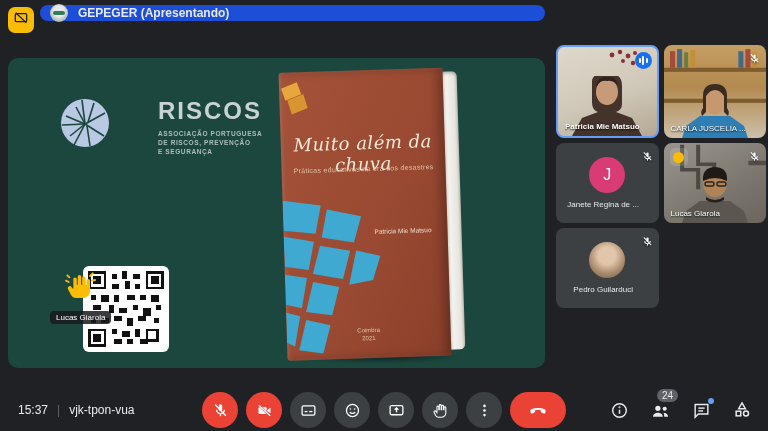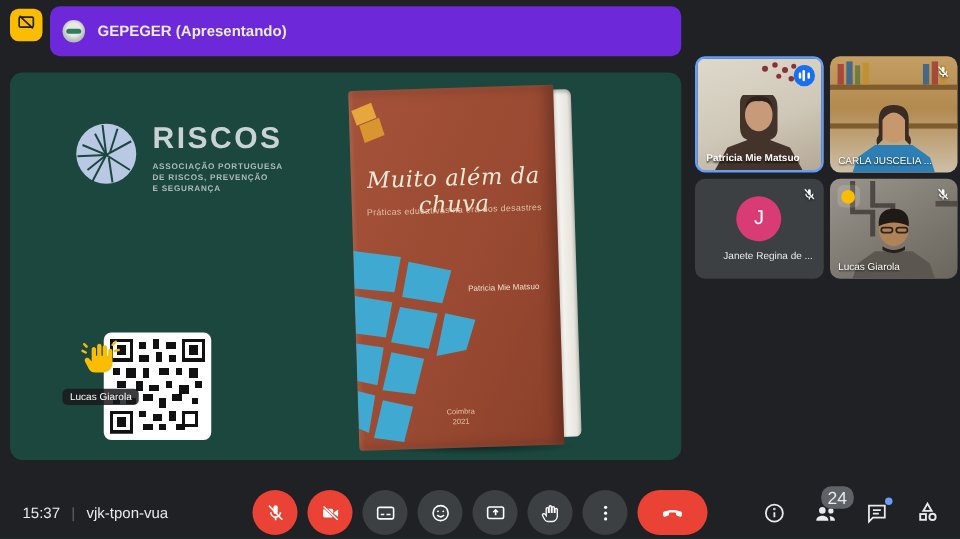--- a/index.html
+++ b/index.html
@@ -11,41 +11,41 @@
     position:relative;
   }
 
   
   .warn-btn {
     position:absolute; left:8px; top:7px; width:26px; height:26px;
     background:#fbbc04; border-radius:7px; display:flex; align-items:center; justify-content:center;
     cursor:pointer;
   }
   .present-tab {
-    position:absolute; left:40px; top:5px; width:505px; height:40px;
-    background:#6d28d9; border-radius:8px; display:flex; align-items:center;
+    position:absolute; left:40px; top:5px; width:505px; height:16px;
+    background:#1d4ed8; border-radius:8px; display:flex; align-items:center;
     padding-left:10px; cursor:pointer;
   }
   .present-tab .avatar {
     width:18px; height:18px; border-radius:50%;
     background:radial-gradient(circle at 50% 42%, #e8e8e8 0 38%, #bfc6c2 60%, #8fa79b 100%);
     position:relative; overflow:hidden; flex:0 0 auto;
   }
   .present-tab .avatar::after{
     content:""; position:absolute; left:3px; top:7px; width:12px; height:4px;
     background:#2f7d5a; border-radius:2px;
   }
   .present-tab .tab-label { margin-left:10px; font-size:12px; font-weight:bold; color:#e8eaed; }
 
   
   .stage {
     position:absolute; left:8px; top:58px; width:537px; height:310px;
     background:#1b473f; border-radius:10px; overflow:hidden;
   }
-  .logo { position:absolute; left:52px; top:40px; display:flex; align-items:flex-start; }
+  .logo { position:absolute; left:52px; top:40px; display:flex; align-items:flex-start;gap:36px; }
   .logo-text { margin-left:12px; }
   .logo-title { font-size:24px; font-weight:bold; letter-spacing:2px; color:#c9d3d4; line-height:26px; }
   .logo-sub { margin-top:5px; font-size:6.5px; letter-spacing:.6px; color:#aebdba; line-height:9px; font-weight:bold; }
 
   
   .book-shadow{
     position:absolute; left:285px; top:292px; width:170px; height:14px;
     background:radial-gradient(ellipse at center, rgba(0,0,0,.45) 0%, rgba(0,0,0,0) 70%);
   }
   .book { position:absolute; left:275px; top:12px; width:178px; height:288px; transform:rotate(-1.8deg); }
@@ -95,21 +95,21 @@
     display:grid; grid-template-columns:1fr 1fr; grid-template-rows:93px 80px 80px 80px; gap:5px;
   }
   .tile{
     position:relative; background:#3c4043; border-radius:8px; overflow:hidden; cursor:pointer;
   }
   .tile.speaking{ border:2px solid #669df6; }
   .tile-name{
     position:absolute; left:7px; bottom:5px; font-size:8px; color:#fff;
     text-shadow:0 1px 2px rgba(0,0,0,.9); white-space:nowrap; overflow:hidden; max-width:92%;
   }
-  .tile-name.centered{ left:0; right:0; bottom:14px; text-align:right; text-shadow:none; color:#e8eaed; }
+  .tile-name.centered{ left:0; right:0; bottom:14px; text-align:center; text-shadow:none; color:#e8eaed; }
   .mini-mic{ position:absolute; top:5px; right:6px; opacity:.95; filter:drop-shadow(0 1px 1px rgba(0,0,0,.6)); }
   .audio-ind{
     position:absolute; top:5px; right:5px; width:17px; height:17px; border-radius:50%;
     background:#1a6ff0; display:flex; align-items:center; justify-content:center; gap:1.5px;
   }
   .audio-ind i{ display:block; width:2px; background:#fff; border-radius:1px; }
   .hand-dot{
     position:absolute; top:5px; left:6px; width:18px; height:18px; border-radius:5px;
     background:rgba(255,255,255,.14); display:flex; align-items:center; justify-content:center;
   }
@@ -138,21 +138,21 @@
   .ctl{
     width:36px; height:36px; border-radius:50%; background:#3c4043; border:none;
     display:flex; align-items:center; justify-content:center; cursor:pointer;
   }
   .ctl.red{ background:#ea4335; }
   .ctl.end{ width:56px; border-radius:18px; background:#ea4335; }
   .side-icons{ position:absolute; right:14px; top:398px; display:flex; gap:17px; align-items:center; }
   .side-btn{ position:relative; width:24px; height:24px; display:flex; align-items:center; justify-content:center; cursor:pointer; }
   .count-badge{
     position:absolute; top:-9px; left:9px; background:#5f6368; color:#e8eaed;
-    font-size:14px; padding:1px 5px; border-radius:8px;
+    font-size:10px; padding:1px 5px; border-radius:8px;
   }
   .blue-dot{ position:absolute; top:0; right:-1px; width:6px; height:6px; border-radius:50%; background:#669df6; }
 </style>
 </head>
 <body>
 
 <div class="warn-btn">
   <span>
     <svg width="16" height="16" viewBox="0 0 24 24">
         <rect x="3.5" y="5.5" width="17" height="12" rx="1.5" fill="none" stroke="#202124" stroke-width="2"></rect>
@@ -382,20 +382,32 @@
           <rect x="9.5" y="3" width="5" height="10" rx="2.5" fill="#fff" stroke="none"></rect>
           <path d="M6 11a6 6 0 0 0 12 0"></path>
           <line x1="12" y1="17" x2="12" y2="21"></line>
           <line x1="4" y1="3" x2="20" y2="20"></line>
         </svg>
     </span>
     <span class="tile-name">Lucas Giarola</span>
   </div>
 
 
+  <div class="tile">
+    <span class="avatar-circle" style="background:radial-gradient(circle at 50% 38%, #e2c6ab 0 30%, #a98a6d 62%, #6f5743 100%)"></span>
+    <span class="mini-mic">
+      <svg width="11" height="11" viewBox="0 0 24 24" fill="none" stroke="#fff" stroke-width="2.2">
+          <rect x="9.5" y="3" width="5" height="10" rx="2.5" fill="#fff" stroke="none"></rect>
+          <path d="M6 11a6 6 0 0 0 12 0"></path>
+          <line x1="12" y1="17" x2="12" y2="21"></line>
+          <line x1="4" y1="3" x2="20" y2="20"></line>
+        </svg>
+    </span>
+    <span class="tile-name centered">Pedro Guilarduci</span>
+  </div>
 </div>
 
 <div class="meta">
   <span>15:37</span>
   <span class="sep">|</span>
   <span>vjk-tpon-vua</span>
 </div>
 
 <div class="controls">
   <button class="ctl red">

